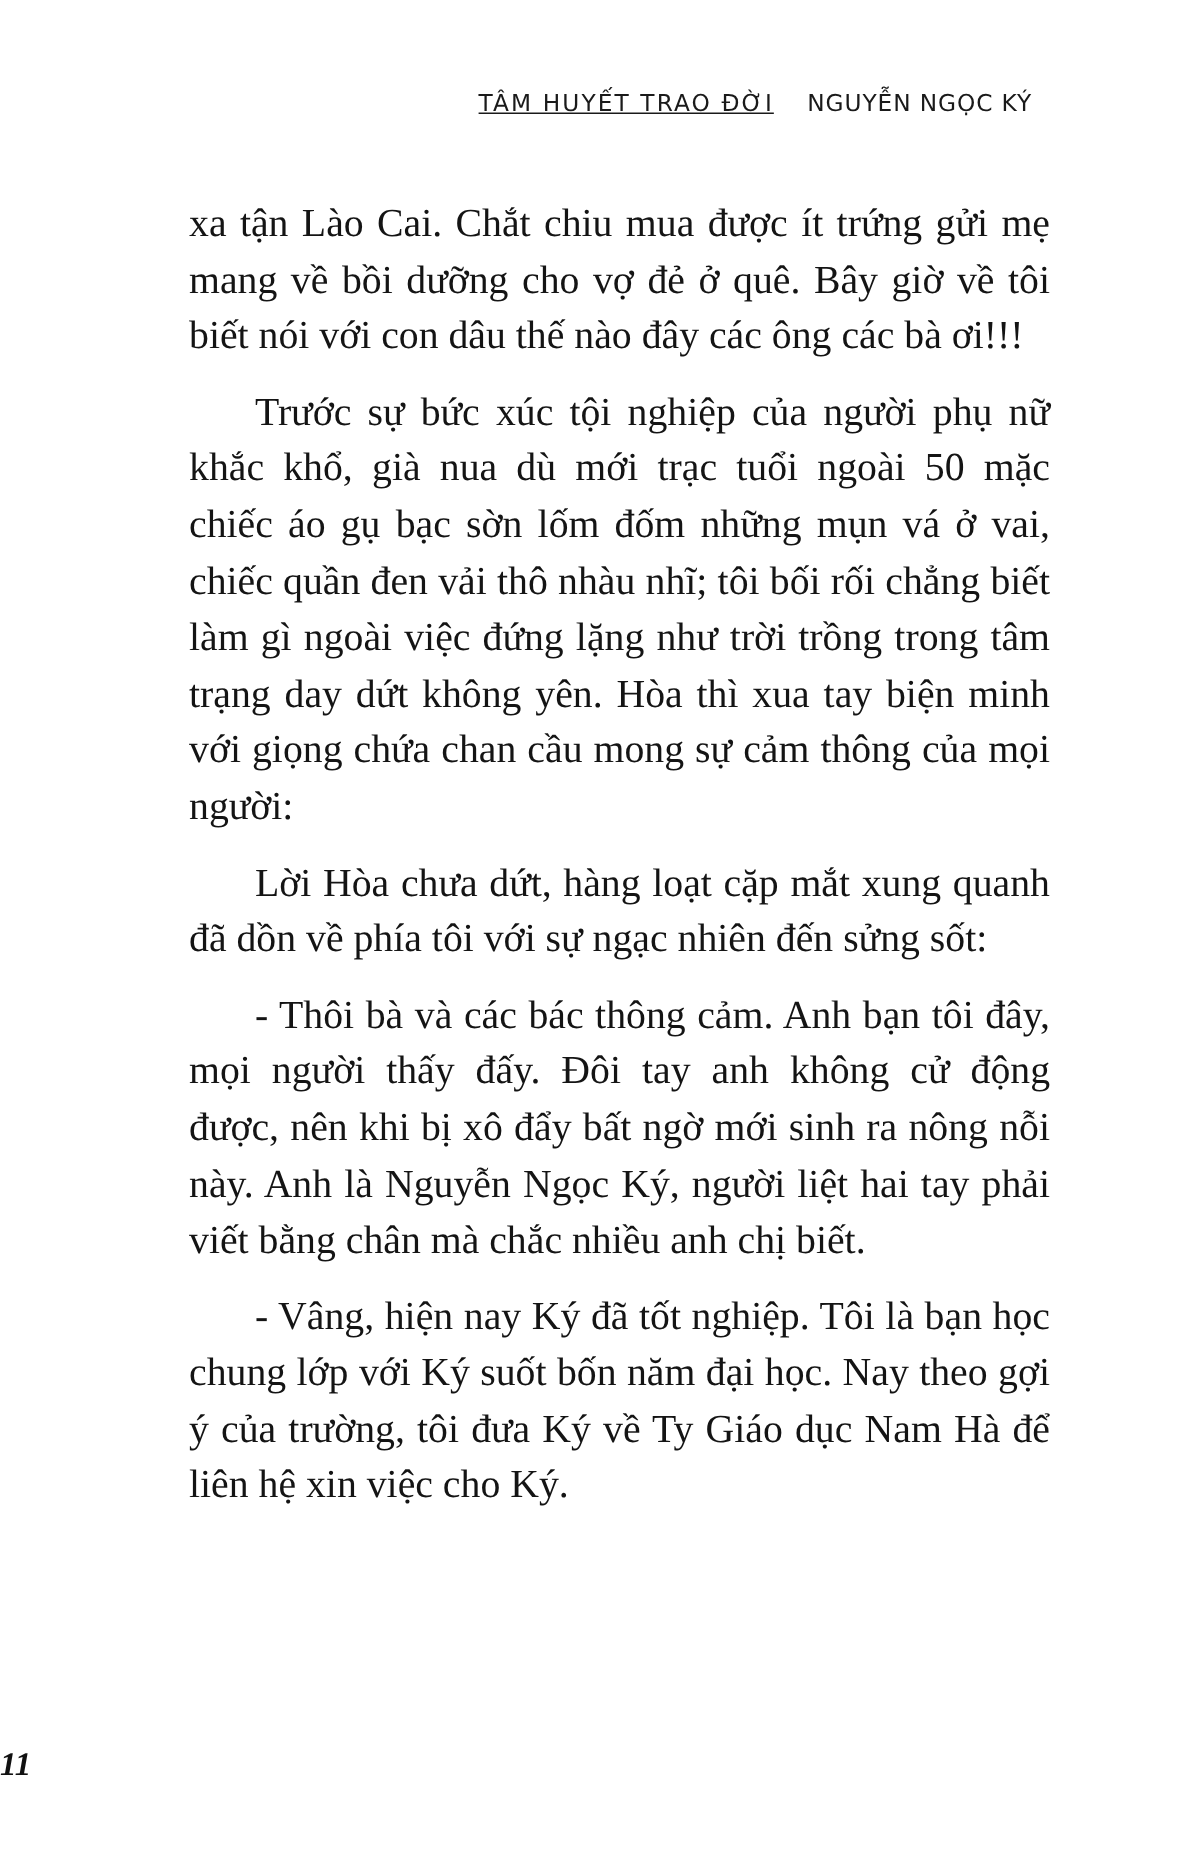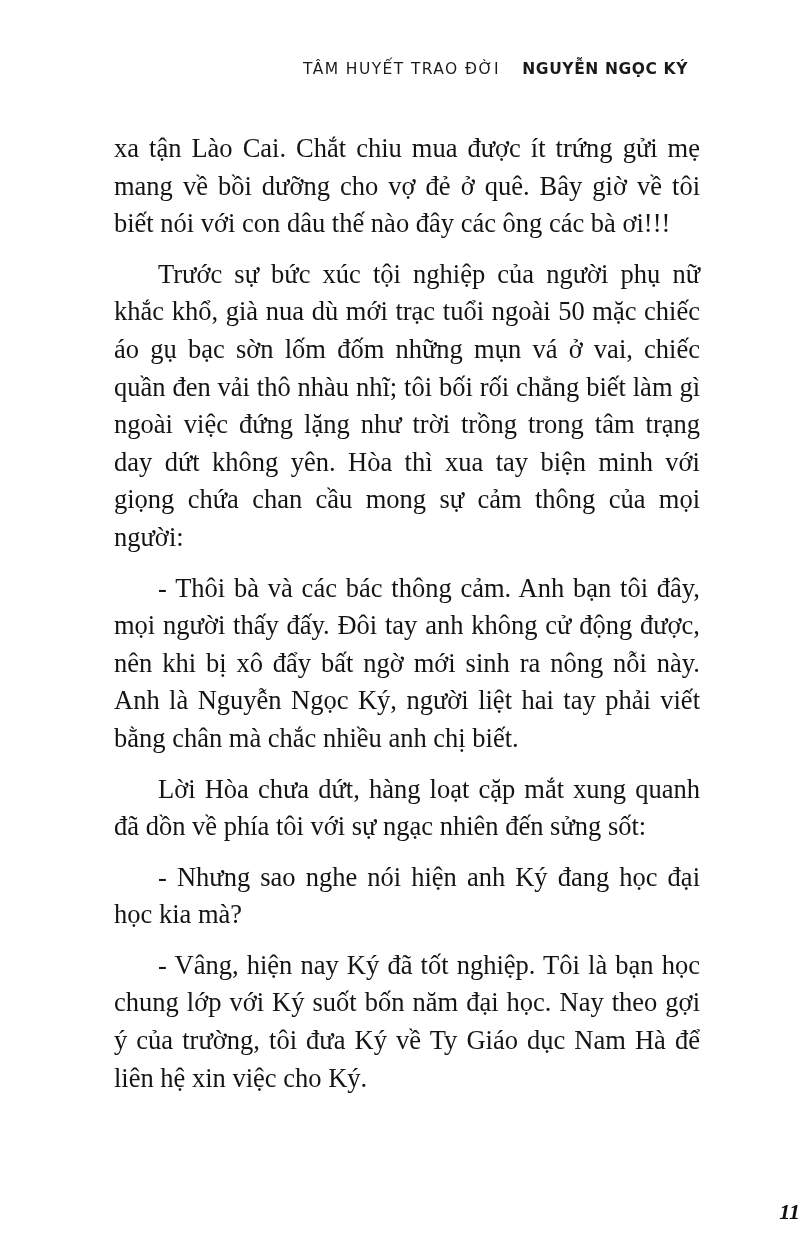--- a/index.html
+++ b/index.html
@@ -27,72 +27,71 @@
       right: 112px;
       font-family: "DejaVu Sans", sans-serif;
       font-size: 15.5px;
       letter-spacing: 1.4px;
       color: #1a1a1a;
       white-space: nowrap;
     }
     .running-header .series {
       font-weight: normal;
       margin-right: 16px;
+      text-decoration: underline;
     }
     .running-header .author {
-      font-weight: bold;
+      font-weight: normal;
       letter-spacing: 0.6px;
     }
     .body-text {
       position: absolute;
       left: 114px;
       top: 130px;
       width: 586px;
       font-family: "Liberation Serif", "DejaVu Serif", serif;
       font-size: 26.5px;
       line-height: 37.6px;
       color: #141414;
     }
     .body-text p {
-      margin: 0 0 13px 0;
+      margin: 0 0 13px 12px;
       text-align: justify;
       text-align-last: left;
       hyphens: none;
     }
     .body-text p.indent {
       text-indent: 44px;
     }
     .folio {
       position: absolute;
       top: 1163px;
       left: 0;
       width: 800px;
-      text-align: right;
+      text-align: left;
       font-family: "Liberation Serif", "DejaVu Serif", serif;
       font-style: italic;
       font-weight: bold;
       font-size: 22px;
       color: #111111;
-      margin-top: 36px;
     }
   </style>
 </head>
 <body>
 
 <div class="page">
 
   <div class="running-header">
     <span class="series">TÂM HUYẾT TRAO ĐỜI</span>
     <span class="author">NGUYỄN NGỌC KÝ</span>
   </div>
 
   <div class="body-text">
     <p>xa tận Lào Cai. Chắt chiu mua được ít trứng gửi mẹ mang về bồi dưỡng cho vợ đẻ ở quê. Bây giờ về tôi biết nói với con dâu thế nào đây các ông các bà ơi!!!</p>
     <p class="indent">Trước sự bức xúc tội nghiệp của người phụ nữ khắc khổ, già nua dù mới trạc tuổi ngoài 50 mặc chiếc áo gụ bạc sờn lốm đốm những mụn vá ở vai, chiếc quần đen vải thô nhàu nhĩ; tôi bối rối chẳng biết làm gì ngoài việc đứng lặng như trời trồng trong tâm trạng day dứt không yên. Hòa thì xua tay biện minh với giọng chứa chan cầu mong sự cảm thông của mọi người:</p>
+    <p class="indent">Lời Hòa chưa dứt, hàng loạt cặp mắt xung quanh đã dồn về phía tôi với sự ngạc nhiên đến sửng sốt:</p>
     <p class="indent">- Thôi bà và các bác thông cảm. Anh bạn tôi đây, mọi người thấy đấy. Đôi tay anh không cử động được, nên khi bị xô đẩy bất ngờ mới sinh ra nông nỗi này. Anh là Nguyễn Ngọc Ký, người liệt hai tay phải viết bằng chân mà chắc nhiều anh chị biết.</p>
-    <p class="indent">Lời Hòa chưa dứt, hàng loạt cặp mắt xung quanh đã dồn về phía tôi với sự ngạc nhiên đến sửng sốt:</p>
-    <p class="indent">- Nhưng sao nghe nói hiện anh Ký đang học đại học kia mà?</p>
     <p class="indent">- Vâng, hiện nay Ký đã tốt nghiệp. Tôi là bạn học chung lớp với Ký suốt bốn năm đại học. Nay theo gợi ý của trường, tôi đưa Ký về Ty Giáo dục Nam Hà để liên hệ xin việc cho Ký.</p>
   </div>
 
   <div class="folio">11</div>
 
 </div>
 
 </body></html>

